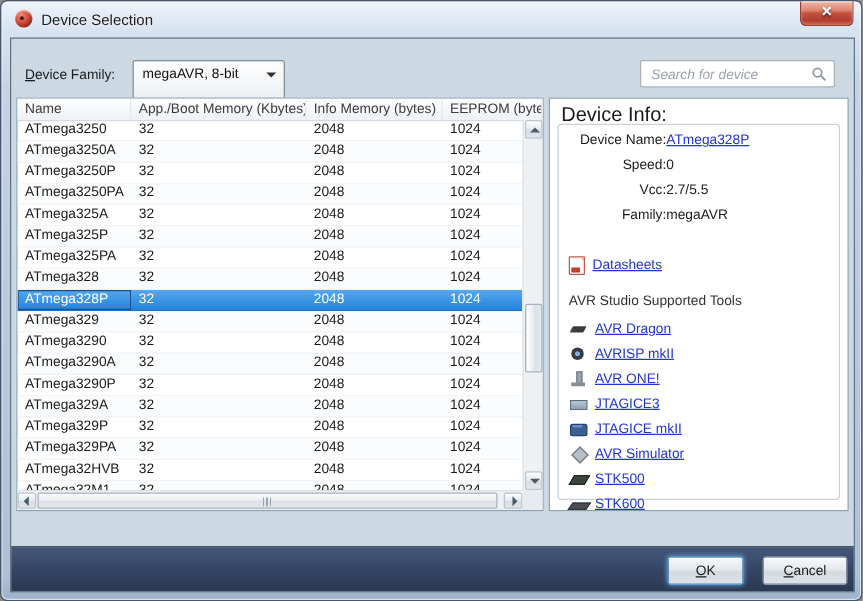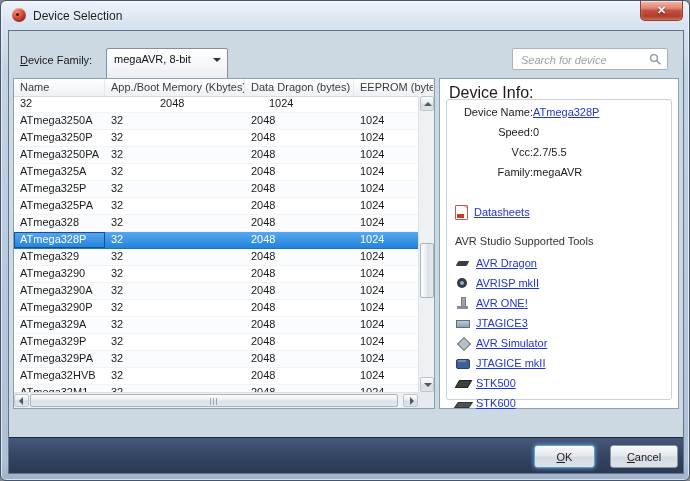--- a/index.html
+++ b/index.html
@@ -135,25 +135,26 @@
       <svg width="13" height="13" viewBox="0 0 13 13">
         <circle cx="5" cy="5" r="3.4" fill="none" stroke="#8a97a5" stroke-width="1.4"></circle>
         <line x1="7.7" y1="7.7" x2="11.3" y2="11.3" stroke="#8a97a5" stroke-width="1.6"></line>
       </svg>
     </div>
 
     <div class="gridpanel">
       <div class="ghead">
         <div class="hc c0">Name</div>
         <div class="hc c1">App./Boot Memory (Kbytes)</div>
-        <div class="hc c2">Data Dragon (bytes)</div>
+        <div class="hc c2">Info Memory (bytes)</div>
         <div class="hc c3">EEPROM (bytes)</div>
       </div>
       <div class="rows-viewport">
   <div class="trow">
+    <div class="tcell c0">ATmega3250</div>
     <div class="tcell c1">32</div>
     <div class="tcell c2">2048</div>
     <div class="tcell c3">1024</div>
   </div>
 
   <div class="trow">
     <div class="tcell c0">ATmega3250A</div>
     <div class="tcell c1">32</div>
     <div class="tcell c2">2048</div>
     <div class="tcell c3">1024</div>
@@ -338,27 +339,27 @@
     <span class="ticon ti-avr-one-icon"></span>
     <a class="lnk">AVR ONE!</a>
   </div>
 
   <div class="tool">
     <span class="ticon ti-jtagice3-icon"></span>
     <a class="lnk">JTAGICE3</a>
   </div>
 
   <div class="tool">
+    <span class="ticon ti-jtagice-mkii-icon"></span>
+    <a class="lnk">JTAGICE mkII</a>
+  </div>
+
+  <div class="tool">
     <span class="ticon ti-avr-simulator-icon"></span>
     <a class="lnk">AVR Simulator</a>
-  </div>
-
-  <div class="tool">
-    <span class="ticon ti-jtagice-mkii-icon"></span>
-    <a class="lnk">JTAGICE mkII</a>
   </div>
 
   <div class="tool">
     <span class="ticon ti-stk500-icon"></span>
     <a class="lnk">STK500</a>
   </div>
 
   <div class="tool">
     <span class="ticon ti-stk600-icon"></span>
     <a class="lnk">STK600</a>

